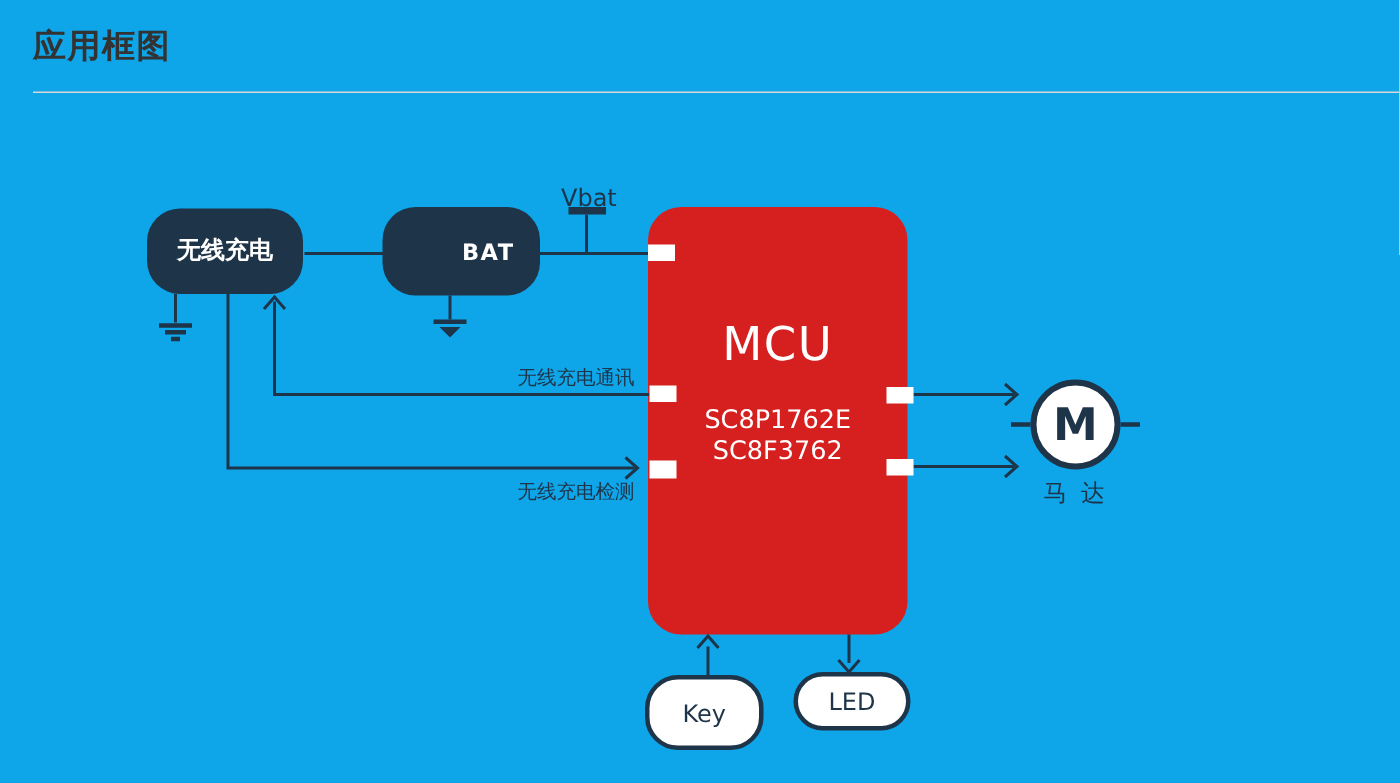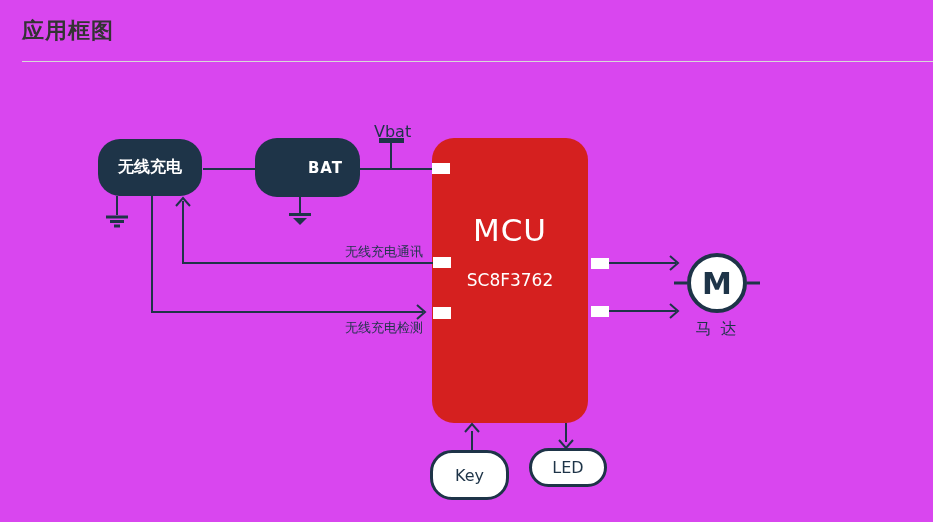--- a/index.html
+++ b/index.html
@@ -1,27 +1,27 @@
 <!DOCTYPE html>
 <html><head>
 <meta charset="utf-8">
 <style>
   html,body{margin:0;padding:0;background:#fff;}
   body{font-family:"DejaVu Sans","Liberation Sans",sans-serif;}
-  .page{position:relative;width:933px;height:522px;background:#d946ef;overflow:hidden;}
+  .page{position:relative;width:933px;height:522px;background:#0ea5e9;overflow:hidden;}
 
   .page-title{position:absolute;left:22px;top:16px;font-size:22px;font-weight:bold;color:#333;letter-spacing:1px;}
   .divider{position:absolute;left:22px;right:0;top:61px;height:1px;background:#d8d8d8;}
 
   .blk{position:absolute;display:flex;align-items:center;justify-content:center;box-sizing:border-box;z-index:1;border-radius:22px;}
   .navy-blk{background:#1e3448;color:#fff;font-weight:bold;}
   .wireless-blk{left:98px;top:139px;width:104px;height:57px;font-size:16px;}
   .bat-blk{left:255px;top:138px;width:105px;height:59px;font-size:15px;letter-spacing:1px;padding-left:36px;}
 
-  .mcu-blk{left:432px;top:138px;width:156px;height:285px;background:#d5201f;color:#fff;}
+  .mcu-blk{left:432px;top:138px;width:173px;height:285px;background:#d5201f;color:#fff;}
   .mcu-title{position:absolute;left:0;top:74px;width:100%;text-align:center;font-size:31px;letter-spacing:1px;}
   .mcu-models{position:absolute;left:0;top:132px;width:100%;text-align:center;font-size:17px;line-height:21px;}
 
   .io-blk{background:#fff;border:3px solid #1e3448;color:#1e3448;font-size:16px;}
   .key-blk{left:430px;top:450px;width:79px;height:50px;}
   .led-blk{left:529px;top:448px;width:78px;height:39px;}
 
   .motor-circle{left:687px;top:253px;width:60px;height:60px;border:4px solid #1e3448;border-radius:50%;
     background:#fff;color:#1e3448;font-size:30px;font-weight:bold;}
   .motor-label{position:absolute;left:682px;top:319px;width:70px;text-align:center;
@@ -46,20 +46,21 @@
     <span>无线充电</span>
   </div>
 
   <div class="blk navy-blk bat-blk">
     <span>BAT</span>
   </div>
 
   <div class="blk mcu-blk">
     <div class="mcu-title">MCU</div>
     <div class="mcu-models">
+      <div>SC8P1762E</div>
       <div>SC8F3762</div>
     </div>
   </div>
 
   <div class="blk io-blk key-blk">
     <span>Key</span>
   </div>
 
   <div class="blk io-blk led-blk">
     <span>LED</span>

